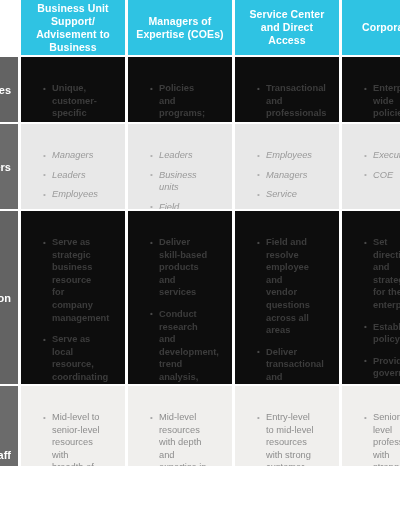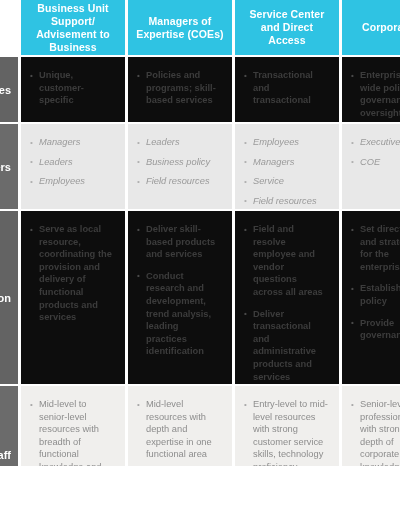--- a/index.html
+++ b/index.html
@@ -94,21 +94,21 @@
     background: #e8e8e8;
     color: #9a9a9a;
   }
   .cell.lighter {
     background: #f0efed;
     color: #8d8d8d;
   }
 
   
   ul.blist {
-    margin: 3px;
+    margin: 16px;
     padding: 0;
     list-style: none;
   }
   ul.blist li {
     position: relative;
     padding-left: 9px;
     margin-bottom: 9px;
   }
   ul.blist li:last-child {
     margin-bottom: 0;
@@ -165,21 +165,21 @@
           <li>Unique, customer-specific</li>
         </ul>
     </div>
     <div class="cell dark">
       <ul class="blist">
           <li>Policies and programs; skill-based services</li>
         </ul>
     </div>
     <div class="cell dark">
       <ul class="blist">
-          <li>Transactional and transactional</li>
+          <li>Transactional and professionals</li>
         </ul>
     </div>
     <div class="cell dark">
       <ul class="blist">
           <li>Enterprise-wide policies, governance, oversight</li>
         </ul>
     </div>
 
     <div class="rlabel light">
       <span>Customers</span>
@@ -187,21 +187,21 @@
     <div class="cell light">
       <ul class="blist tight">
           <li>Managers</li>
           <li>Leaders</li>
           <li>Employees</li>
         </ul>
     </div>
     <div class="cell light">
       <ul class="blist tight">
           <li>Leaders</li>
-          <li>Business policy</li>
+          <li>Business units</li>
           <li>Field resources</li>
         </ul>
     </div>
     <div class="cell light">
       <ul class="blist tight">
           <li>Employees</li>
           <li>Managers</li>
           <li>Service</li>
           <li>Field resources</li>
         </ul>
@@ -211,20 +211,21 @@
           <li>Executives</li>
           <li>COE</li>
         </ul>
     </div>
 
     <div class="rlabel">
       <span>Function</span>
     </div>
     <div class="cell dark">
       <ul class="blist">
+          <li>Serve as strategic business resource for company management</li>
           <li>Serve as local resource, coordinating the provision and delivery of functional products and services</li>
         </ul>
     </div>
     <div class="cell dark">
       <ul class="blist">
           <li>Deliver skill-based products and services</li>
           <li>Conduct research and development, trend analysis, leading practices identification</li>
         </ul>
     </div>
     <div class="cell dark">

